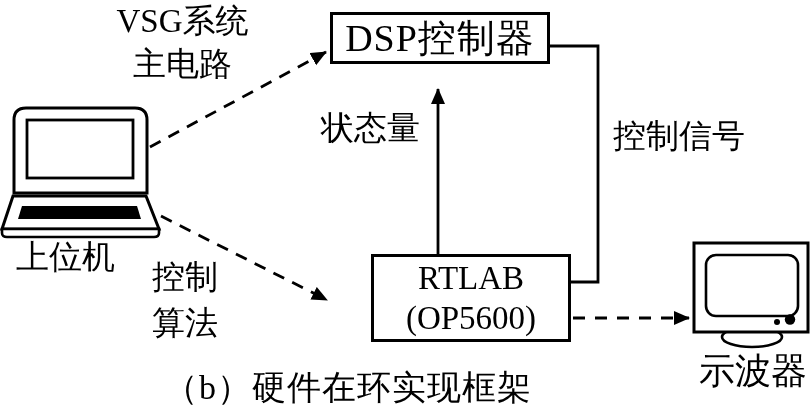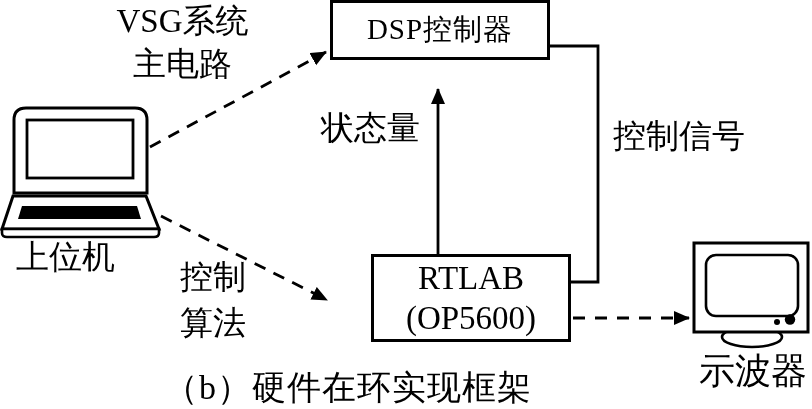--- a/index.html
+++ b/index.html
@@ -23,42 +23,42 @@
     border: 3px solid #000;
     background: #fff;
     display: flex;
     flex-direction: column;
     align-items: center;
     justify-content: center;
     box-sizing: border-box;
     text-align: center;
   }
   .box-dsp {
-    left: 330px; top: 0;
-    width: 220px; height: 60px;
-    font-size: 29px;
+    left: 330px; top: 12px;
+    width: 220px; height: 52px;
+    font-size: 38px;
     letter-spacing: 1px;
   }
   .box-rtlab {
     left: 331px; top: 254px;
     width: 200px; height: 88px;
     font-size: 33px;
     line-height: 40px;
     margin-left: 40px;
   }
   .lbl {
     position: absolute;
     font-size: 33px;
     line-height: 43px;
     white-space: nowrap;
     color: #000;
   }
   .lbl-vsg    { left: 95px;  top: 0px;   width: 175px; text-align: center; }
   .lbl-host   { left: 16px;  top: 236px; width: 128px; text-align: left; }
-  .lbl-algo   { left: 180px; top: 254px; width: 80px;  text-align: left; line-height: 46px; }
+  .lbl-algo   { left: 152px; top: 254px; width: 80px;  text-align: left; line-height: 46px; }
   .lbl-state  { left: 321px; top: 107px; }
   .lbl-signal { left: 613px; top: 115px; }
   .lbl-scope  { left: 696px; top: 350px; width: 114px; text-align: center; font-size: 36px; }
   .lbl-caption{ left: 0px;   top: 366px; width: 696px; text-align: center; font-size: 34px; letter-spacing: 1px; }
 </style>
 </head>
 <body>
 
 <div class="stage">
 

